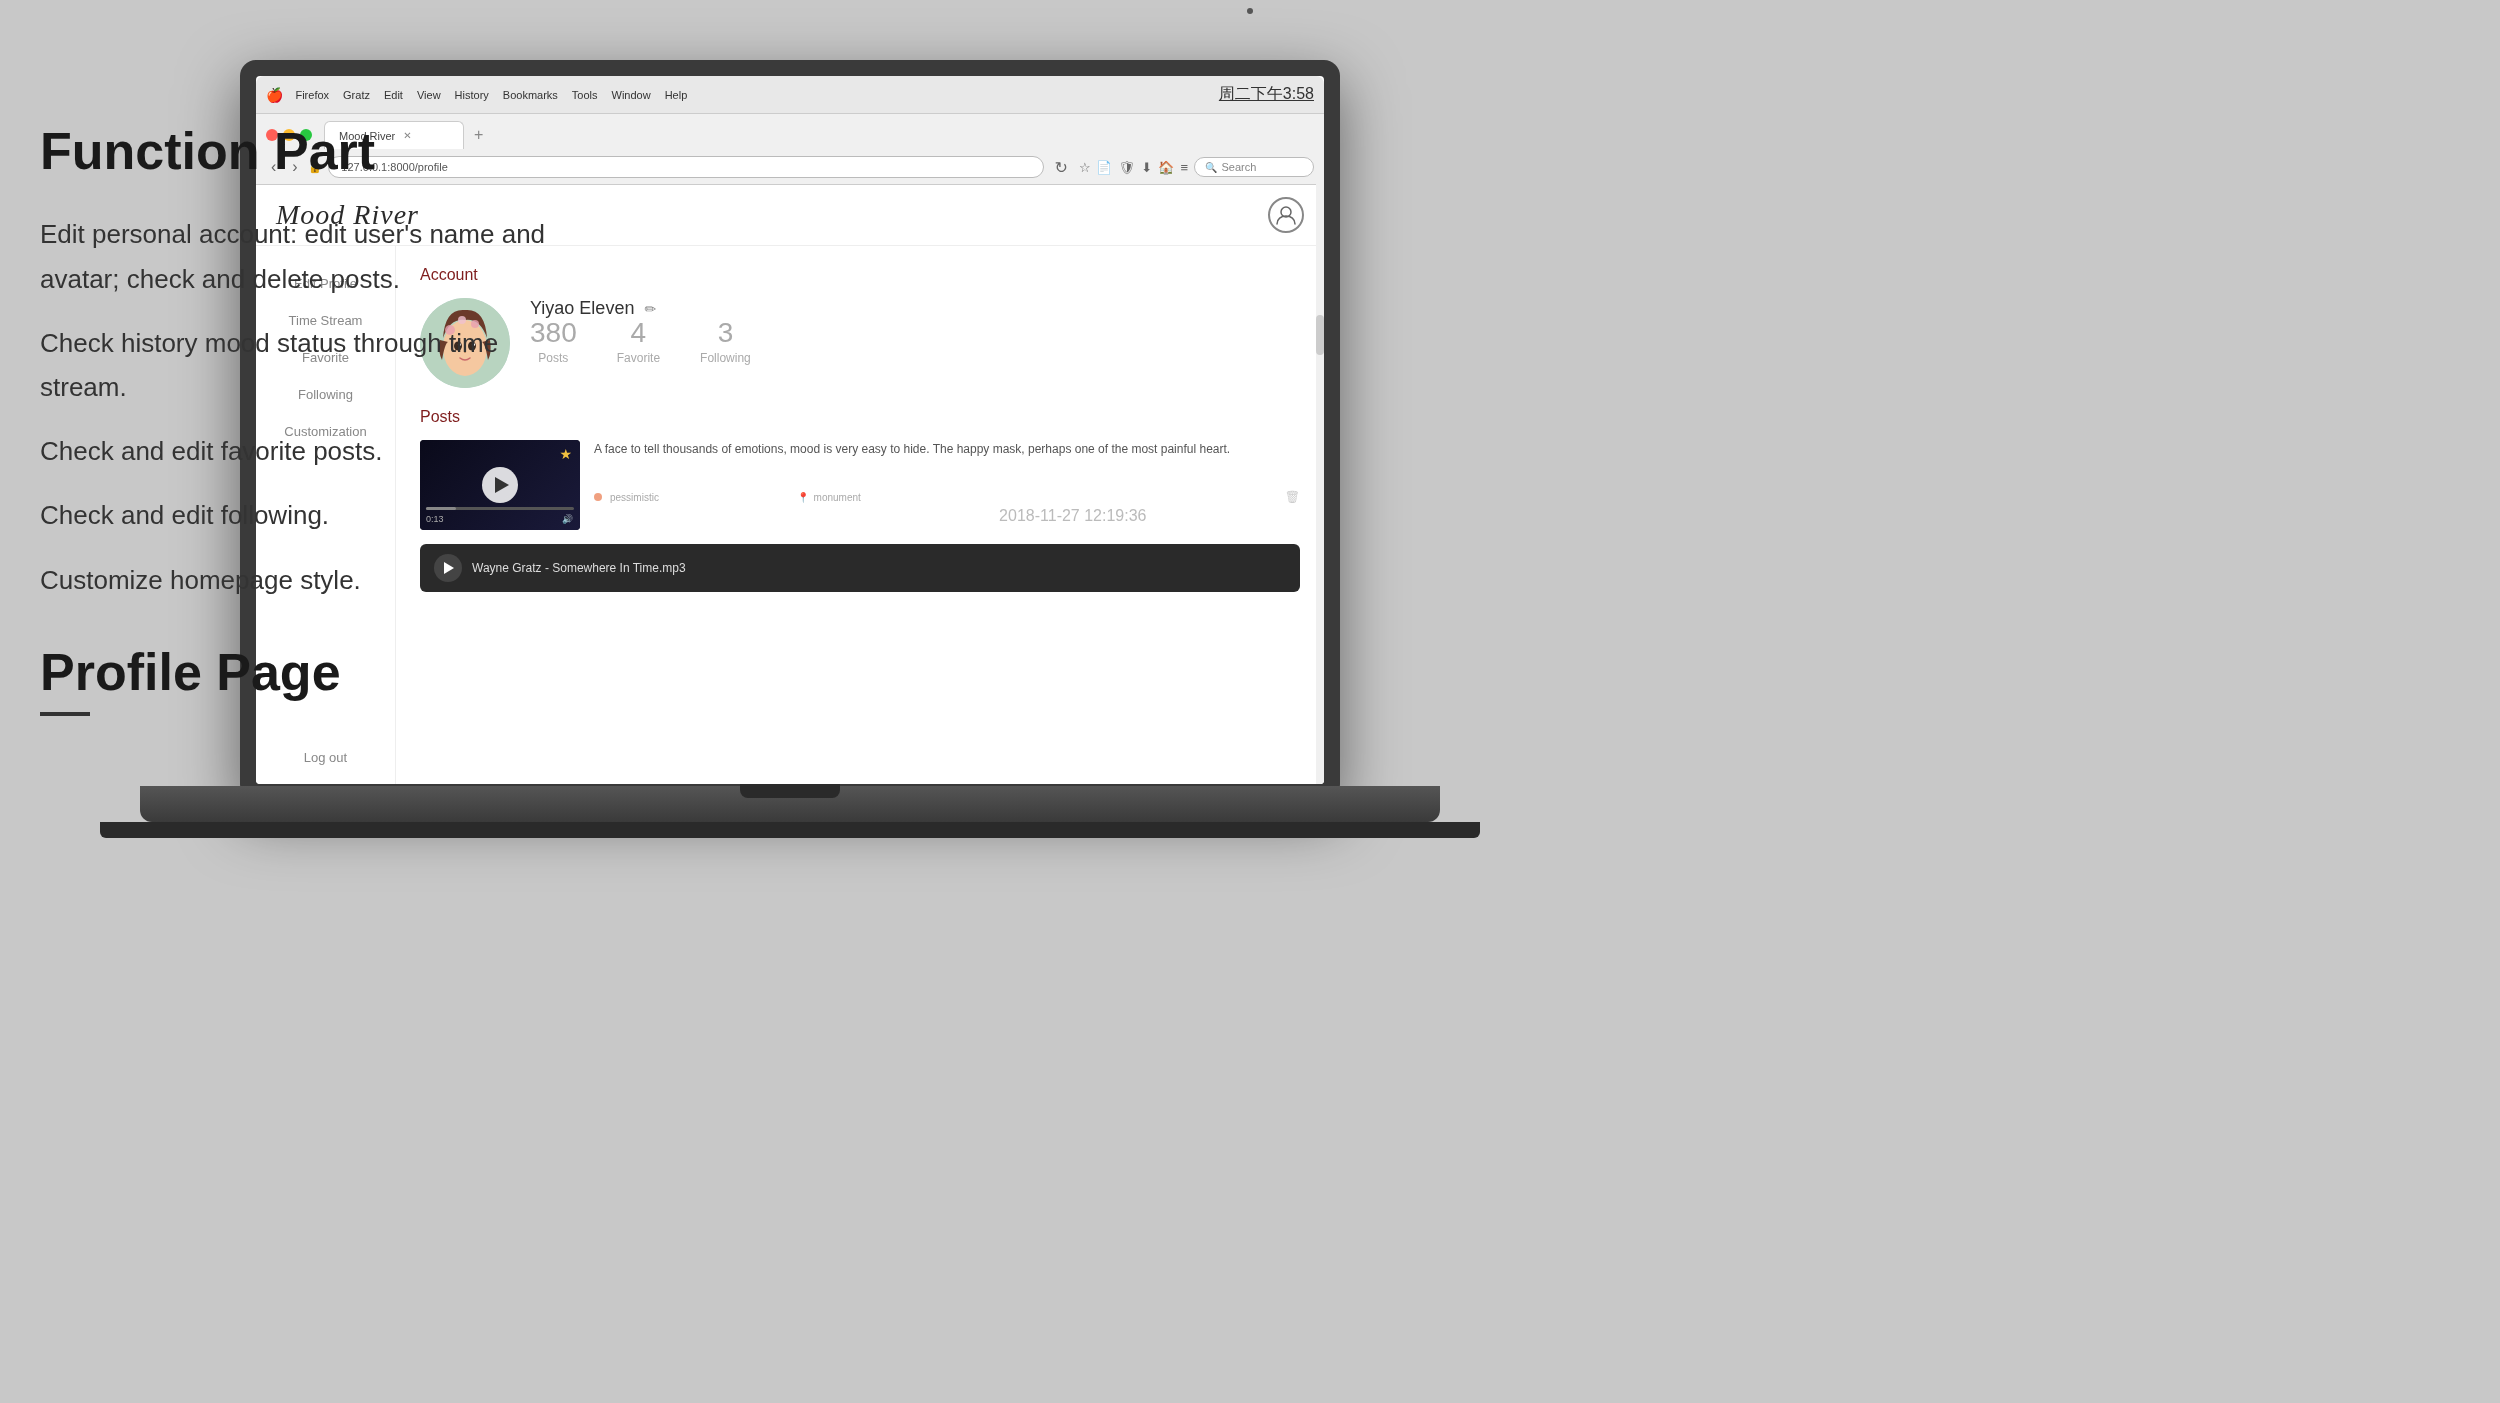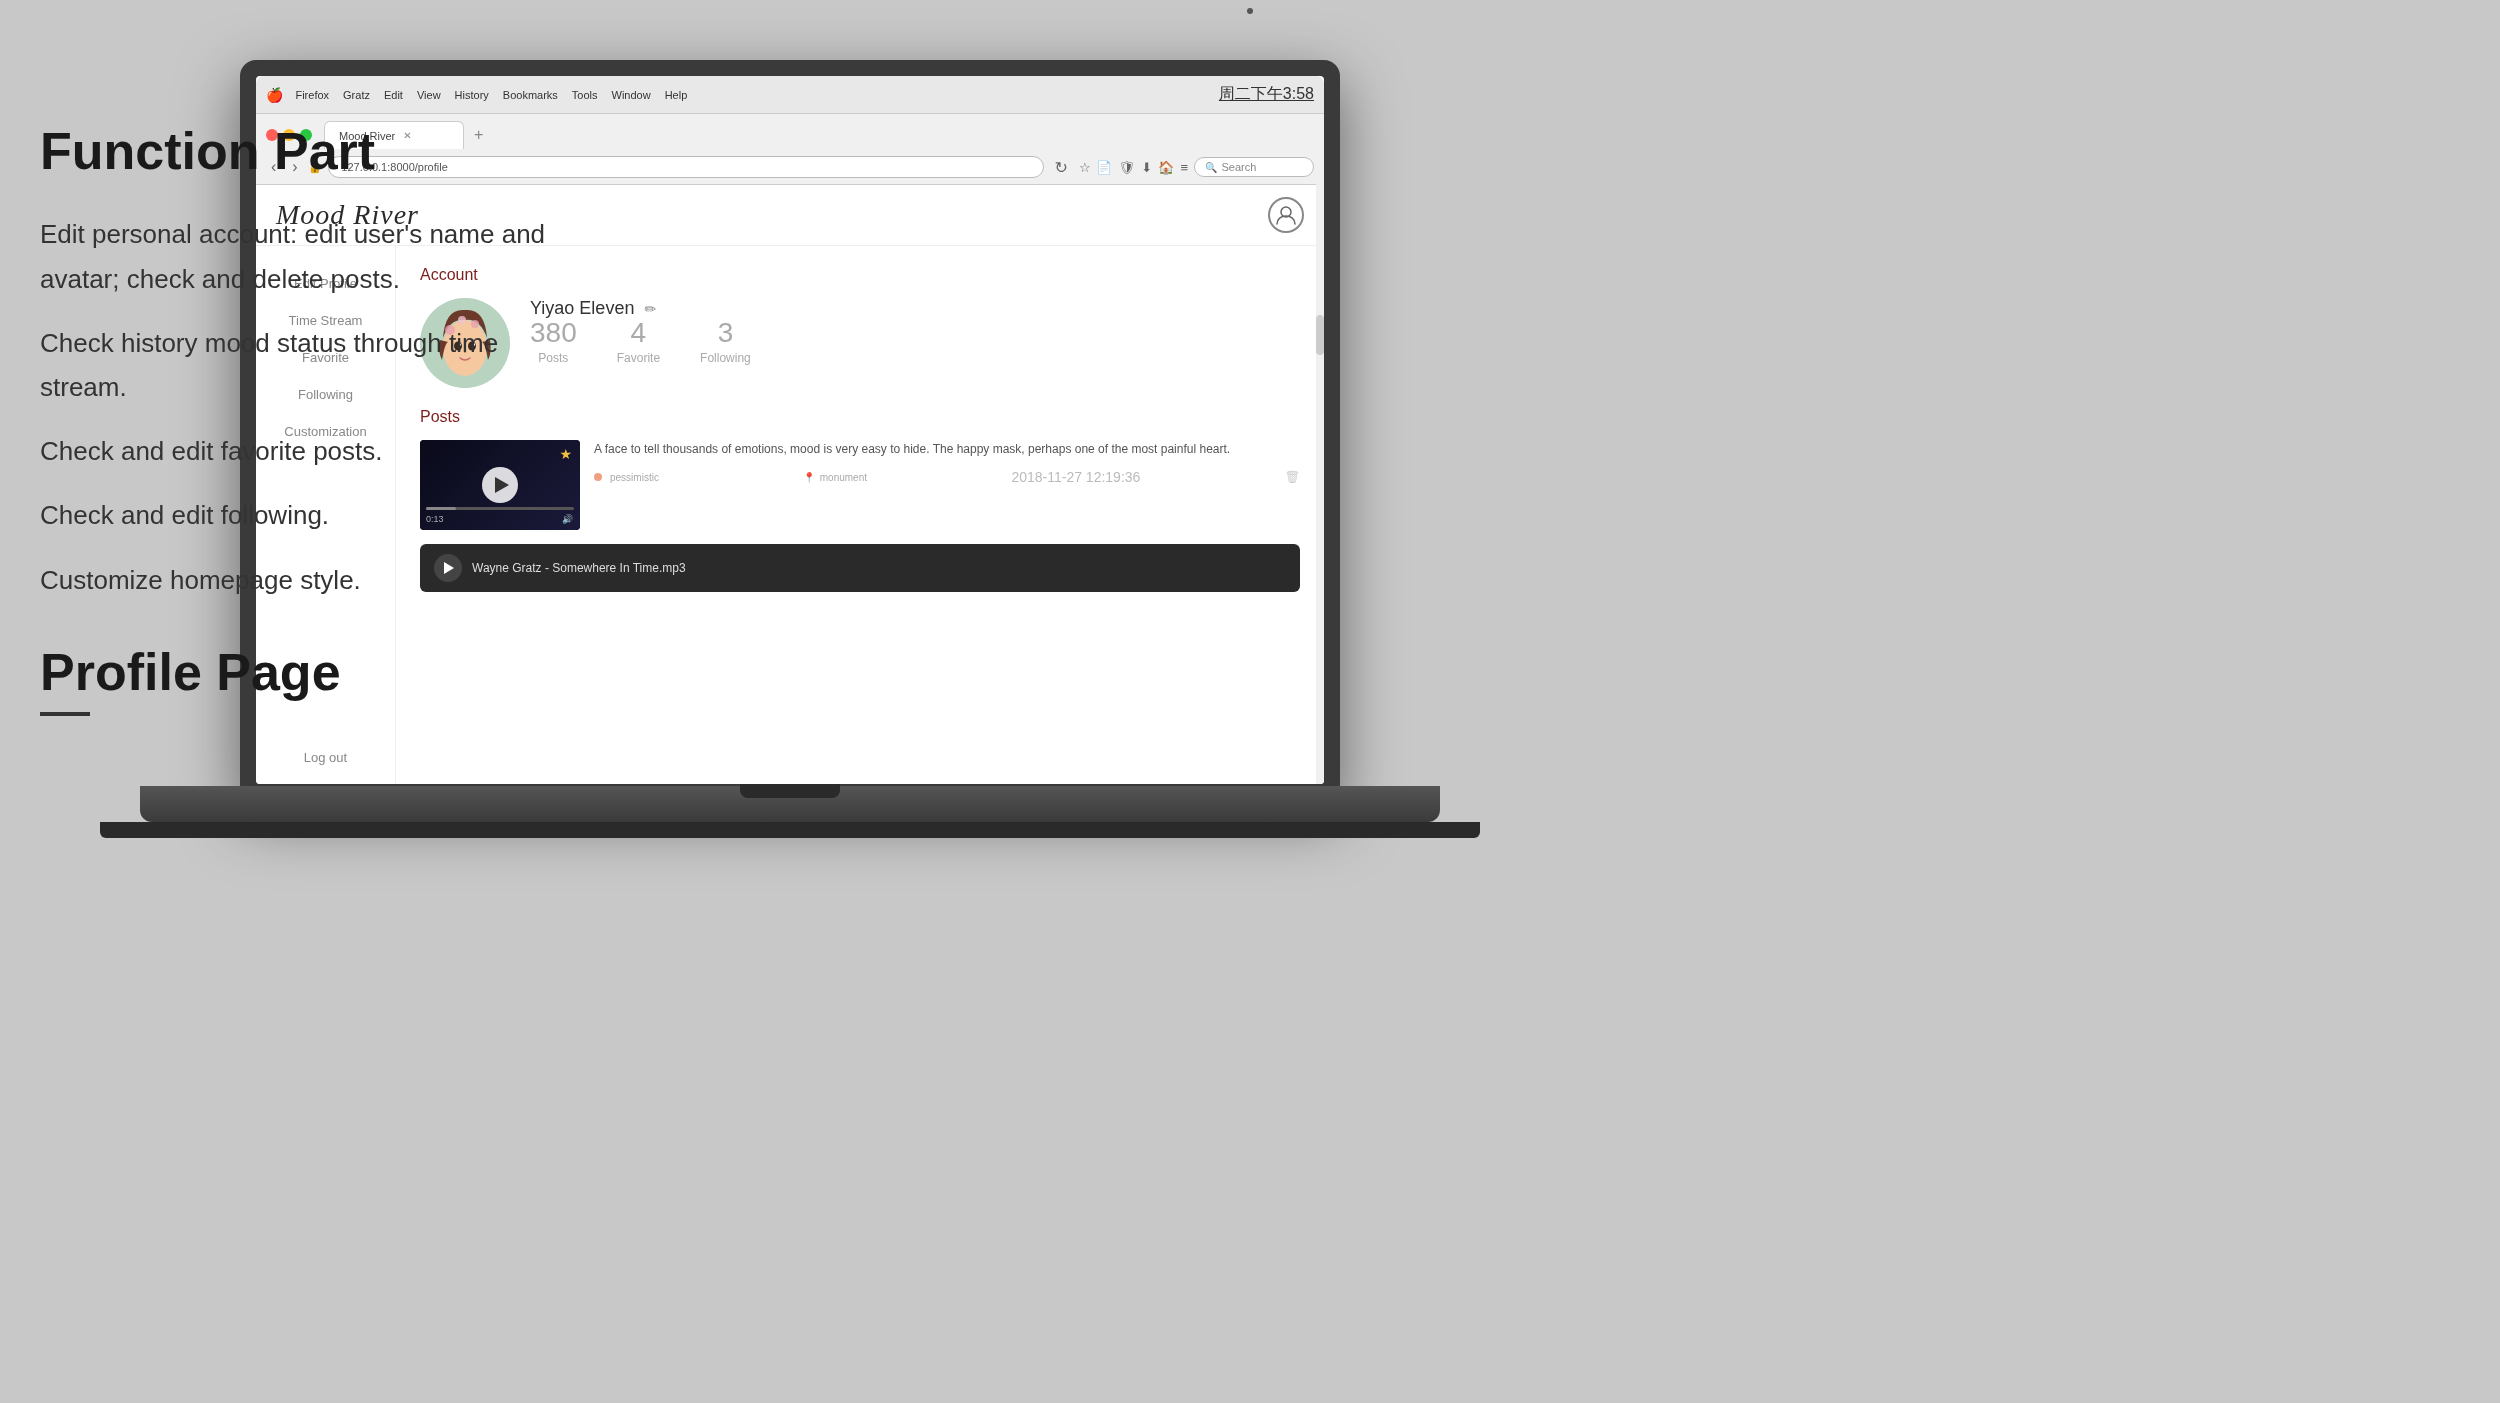--- a/index.html
+++ b/index.html
@@ -403,21 +403,22 @@
       align-items: center;
       gap: 4px;
     }
     .location-label {
       display: flex;
       align-items: center;
       gap: 4px;
     }
     .timestamp {
       color: #bbb;
-      font-size: 14px;
+      font-size: 16px;
+      margin-top: 38px;
     }
     .delete-btn {
       font-size: 12px;
       color: #ccc;
       cursor: pointer;
     }
     .music-play-btn {
       width: 28px;
       height: 28px;
       border-radius: 50%;

